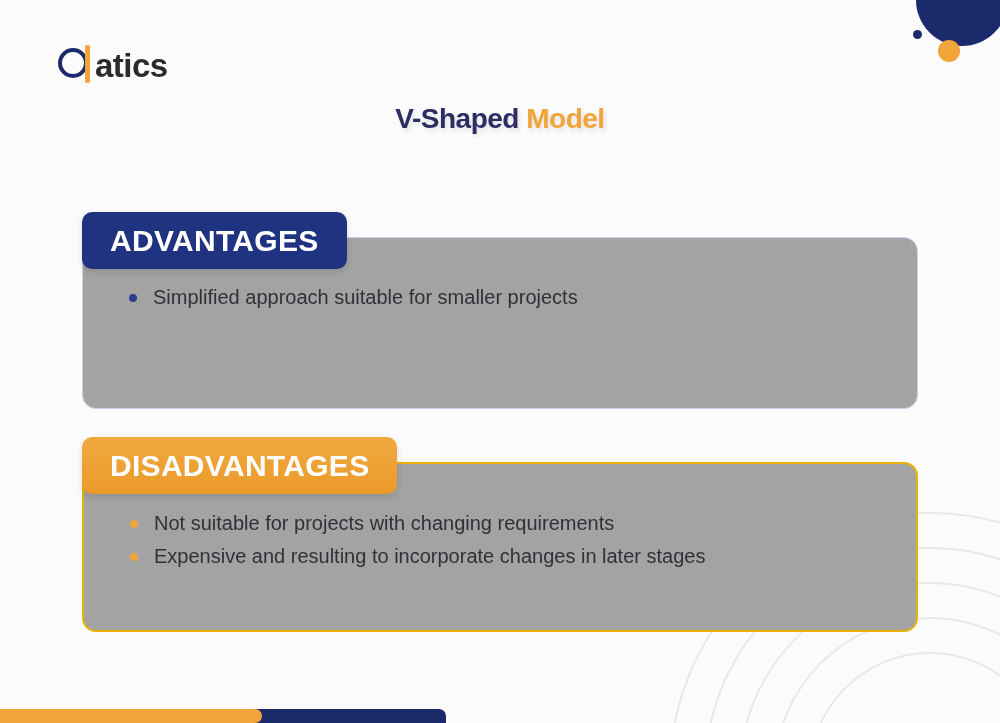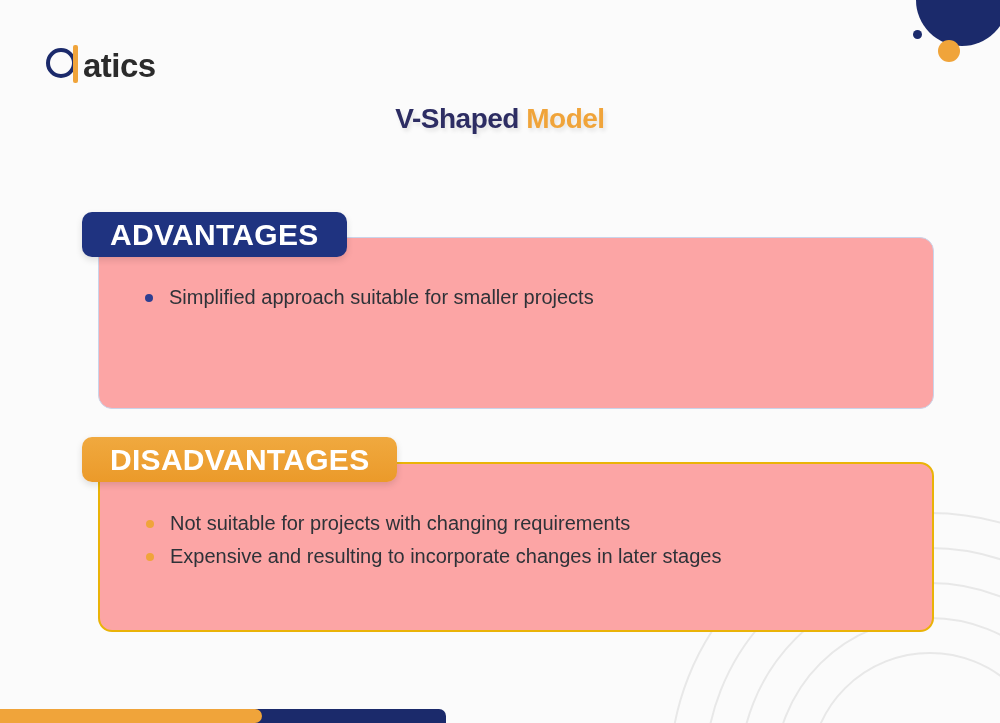--- a/index.html
+++ b/index.html
@@ -58,21 +58,21 @@
     left:250px;bottom:0;
     height:14px;
     width:196px;
     background:#1b2a6b;
     border-top-right-radius:7px;
   }
 
   
   .logo{
     position:absolute;
-    left:46px;top:42px;
+    left:58px;top:42px;
     display:flex;align-items:center;
     height:46px;
   }
   .logo-mark{
     position:relative;
     width:34px;height:34px;
     margin-right:2px;
   }
   .logo-mark .ring{
     position:absolute;left:0;top:0;
@@ -107,23 +107,23 @@
     font-weight:800;
     letter-spacing:-0.5px;
     color:#2d2d63;
     text-shadow:2px 3px 4px rgba(0,0,0,0.10);
   }
   .title .accent{color:#f0a43a;}
 
   
   .card{
     position:absolute;
-    left:98px;
+    left:82px;
     width:836px;
-    background:#fca5a5;
+    background:#a3a3a3;
     border-radius:14px;
     box-sizing:border-box;
   }
   .card-adv{
     top:237px;
     height:172px;
     border:1px solid #c9d4ea;
   }
   .card-dis{
     top:462px;
@@ -153,21 +153,21 @@
     width:8px;height:8px;
     border-radius:50%;
   }
   .card-adv ul.bullets li:before{background:#2d3e91;}
   .card-dis ul.bullets li:before{background:#f0a43a;}
 
   
   .tab{
     position:absolute;
     left:82px;
-    height:45px;
+    height:57px;
     display:flex;align-items:center;
     padding:0 28px;
     border-radius:10px;
     color:#ffffff;
     font-size:30px;
     font-weight:800;
     letter-spacing:0.3px;
     box-shadow:0 3px 7px rgba(0,0,0,0.12);
     box-sizing:border-box;
   }

